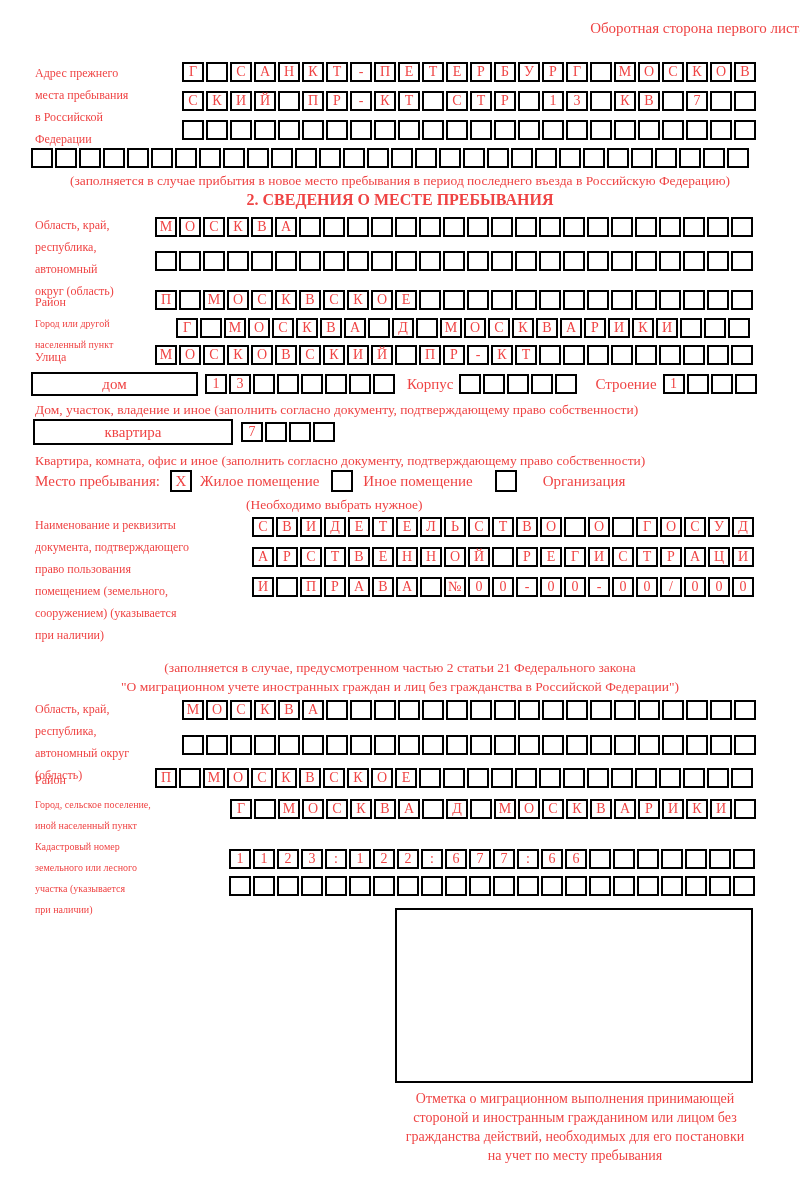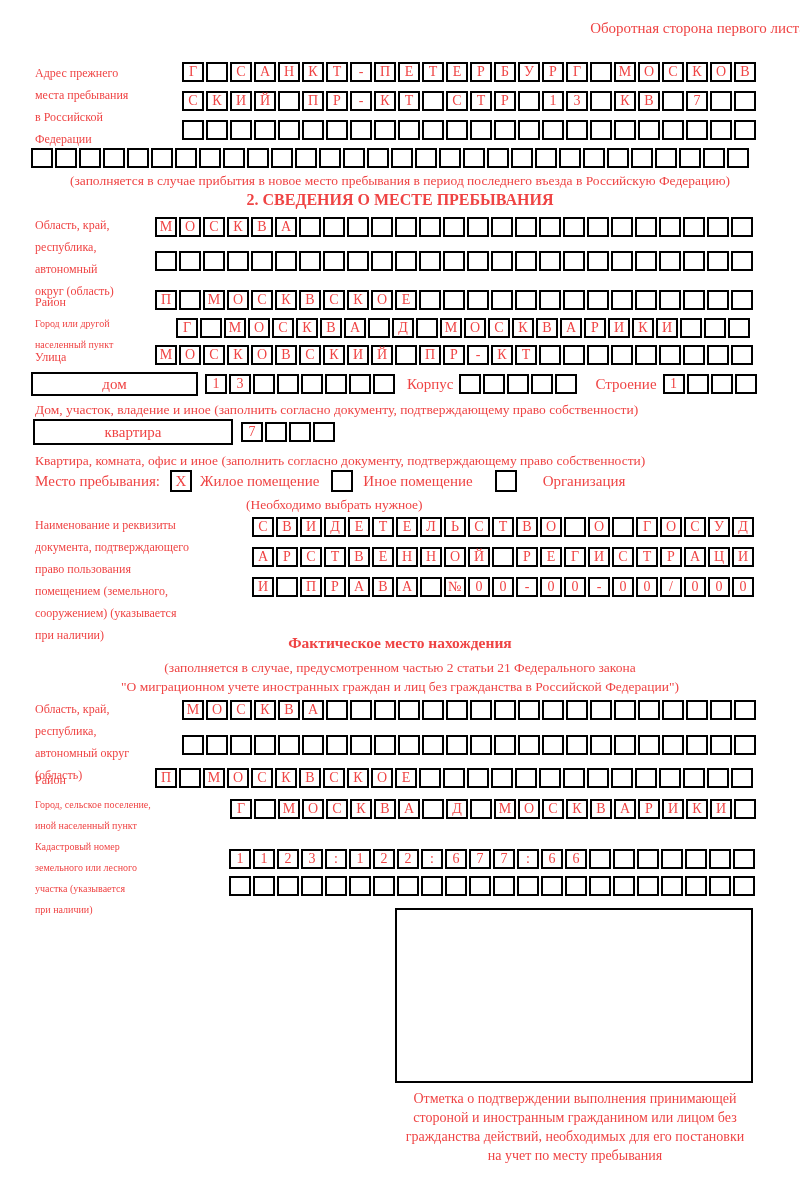--- a/index.html
+++ b/index.html
@@ -417,21 +417,20 @@
       <span class="cell">0</span>
       <span class="cell">-</span>
       <span class="cell">0</span>
       <span class="cell">0</span>
       <span class="cell">/</span>
       <span class="cell">0</span>
       <span class="cell">0</span>
       <span class="cell">0</span>
     </div>
 
-  <div class="abs center subtitle" style="left:0;top:634px;">Фактическое место нахождения</div>
   <div class="abs center note" style="left:0;top:658px;line-height:19px;white-space:pre-line;">(заполняется в случае, предусмотренном частью 2 статьи 21 Федерального закона
 "О миграционном учете иностранных граждан и лиц без гражданства в Российской Федерации")</div>
 
   <div class="abs lbl" style="left:35px;top:698px;">Область, край,
 республика,
 автономный округ
 (область)</div>
   <div class="abs cells" style="left:182px;top:700px;">
       <span class="cell">М</span>
       <span class="cell">О</span>
@@ -588,18 +587,18 @@
       <span class="cell"></span>
       <span class="cell"></span>
       <span class="cell"></span>
       <span class="cell"></span>
       <span class="cell"></span>
       <span class="cell"></span>
       <span class="cell"></span>
     </div>
 
   <div class="abs stamp" style="left:395px;top:908px;width:358px;height:175px;"></div>
-  <div class="abs caption" style="left:355px;top:1089px;width:440px;">Отметка о подтверждении выполнения принимающей
+  <div class="abs caption" style="left:355px;top:1089px;width:440px;">Отметка о миграционном выполнения принимающей
 стороной и иностранным гражданином или лицом без
 гражданства действий, необходимых для его постановки
 на учет по месту пребывания</div>
 
 </div>
 
 </body></html>

